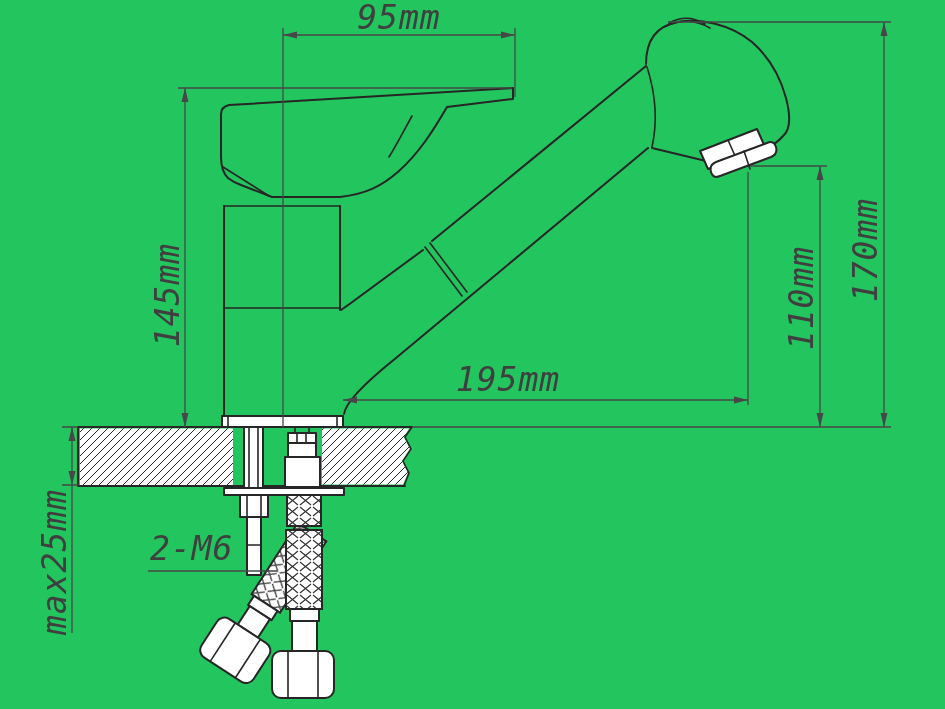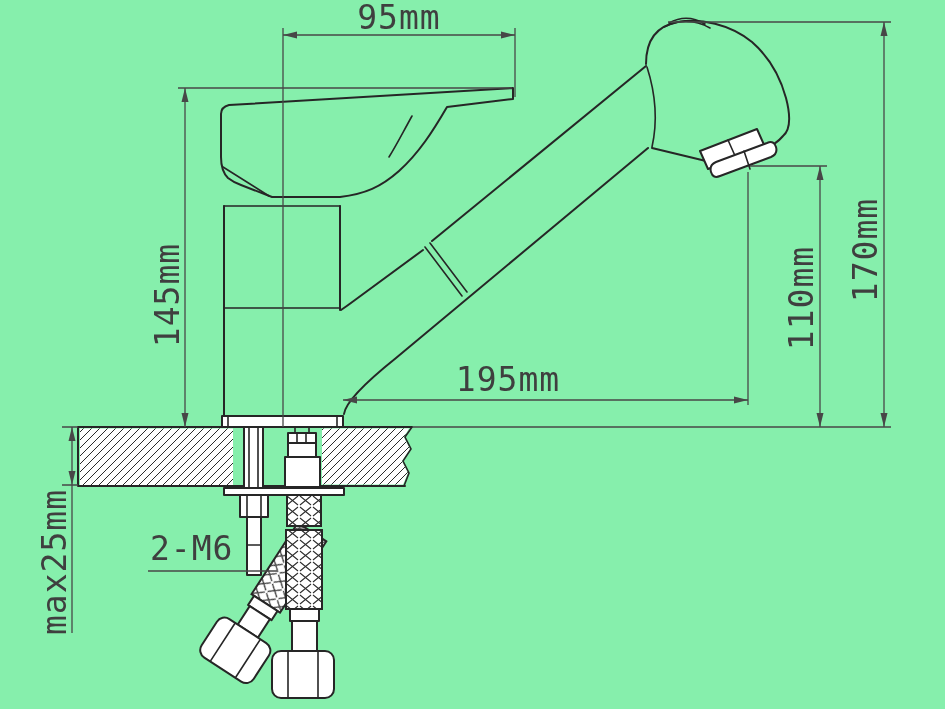--- a/index.html
+++ b/index.html
@@ -1,17 +1,17 @@
 <!DOCTYPE html>
 <html><head>
 <meta charset="utf-8">
 <style>
   html,body{margin:0;padding:0;background:#ffffff;}
-  .canvas{position:relative;width:945px;height:709px;background:#86efac;overflow:hidden;
-          font-family:"DejaVu Sans Mono", monospace;}
+  .canvas{position:relative;width:945px;height:709px;background:#22c55e;overflow:hidden;
+          font-family:"DejaVu Sans Mono", monospace;font-style:italic;}
   svg text{fill:#3f3f3f;font-family:"DejaVu Sans Mono", monospace;font-size:33px;letter-spacing:1px;}
   svg .obj{stroke:#262626;stroke-width:2;fill:none;stroke-linecap:round;stroke-linejoin:round;}
   svg .obj2{stroke:#262626;stroke-width:1.6;fill:none;stroke-linecap:round;}
   svg .objw{stroke:#262626;stroke-width:2;fill:#ffffff;stroke-linejoin:round;}
   svg .dim{stroke:#474747;stroke-width:1.3;fill:none;}
   svg .arr{fill:#474747;stroke:none;}
 </style>
 </head>
 <body>
 

